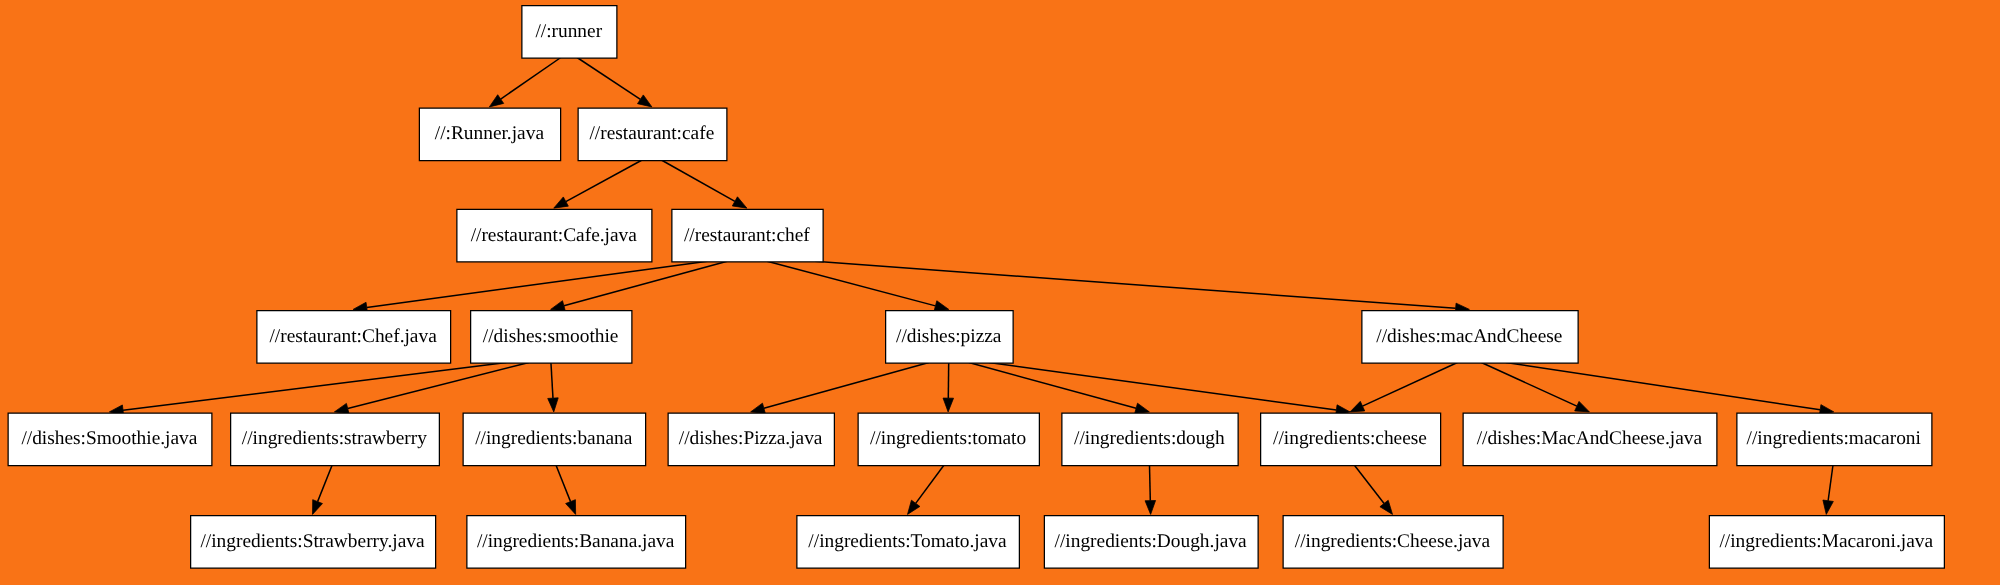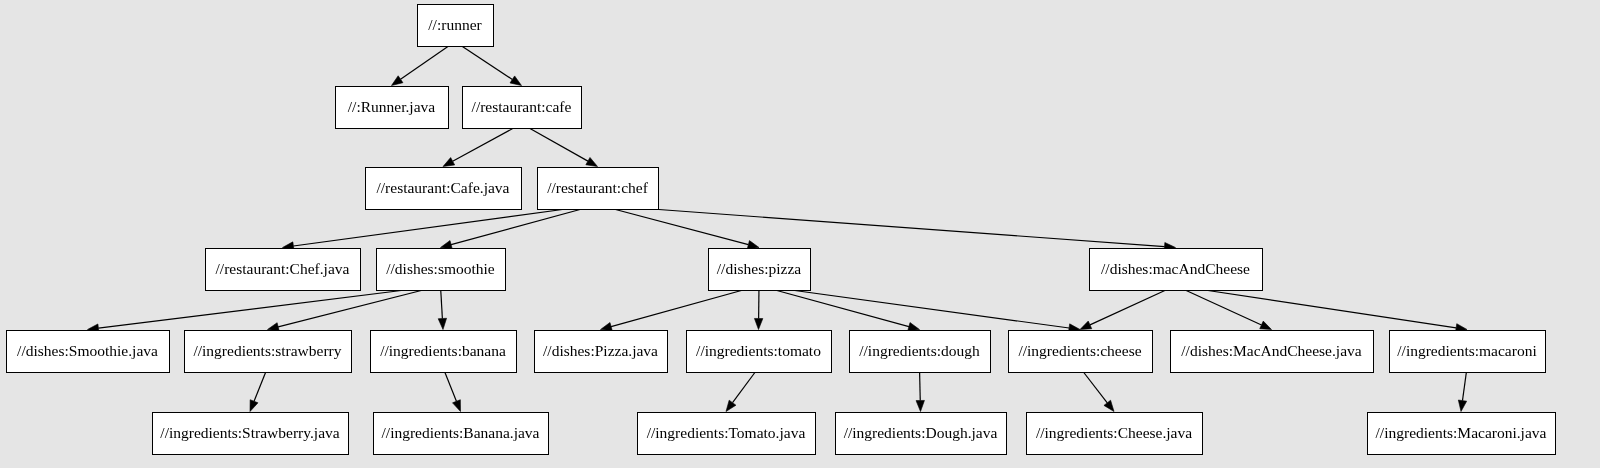--- a/index.html
+++ b/index.html
@@ -4,21 +4,21 @@
 <style>
   html, body {
     margin: 0;
     padding: 0;
     background: #ffffff;
   }
   #graph-root {
     position: relative;
     width: 1600px;
     height: 468px;
-    background: #e5e5e5;
+    background: #f97316;
     font-family: "Liberation Serif", "DejaVu Serif", serif;
   }
   #graph-svg {
     position: absolute;
     top: 0;
     left: 0;
     width: 1600px;
     height: 468px;
     display: block;
   }

